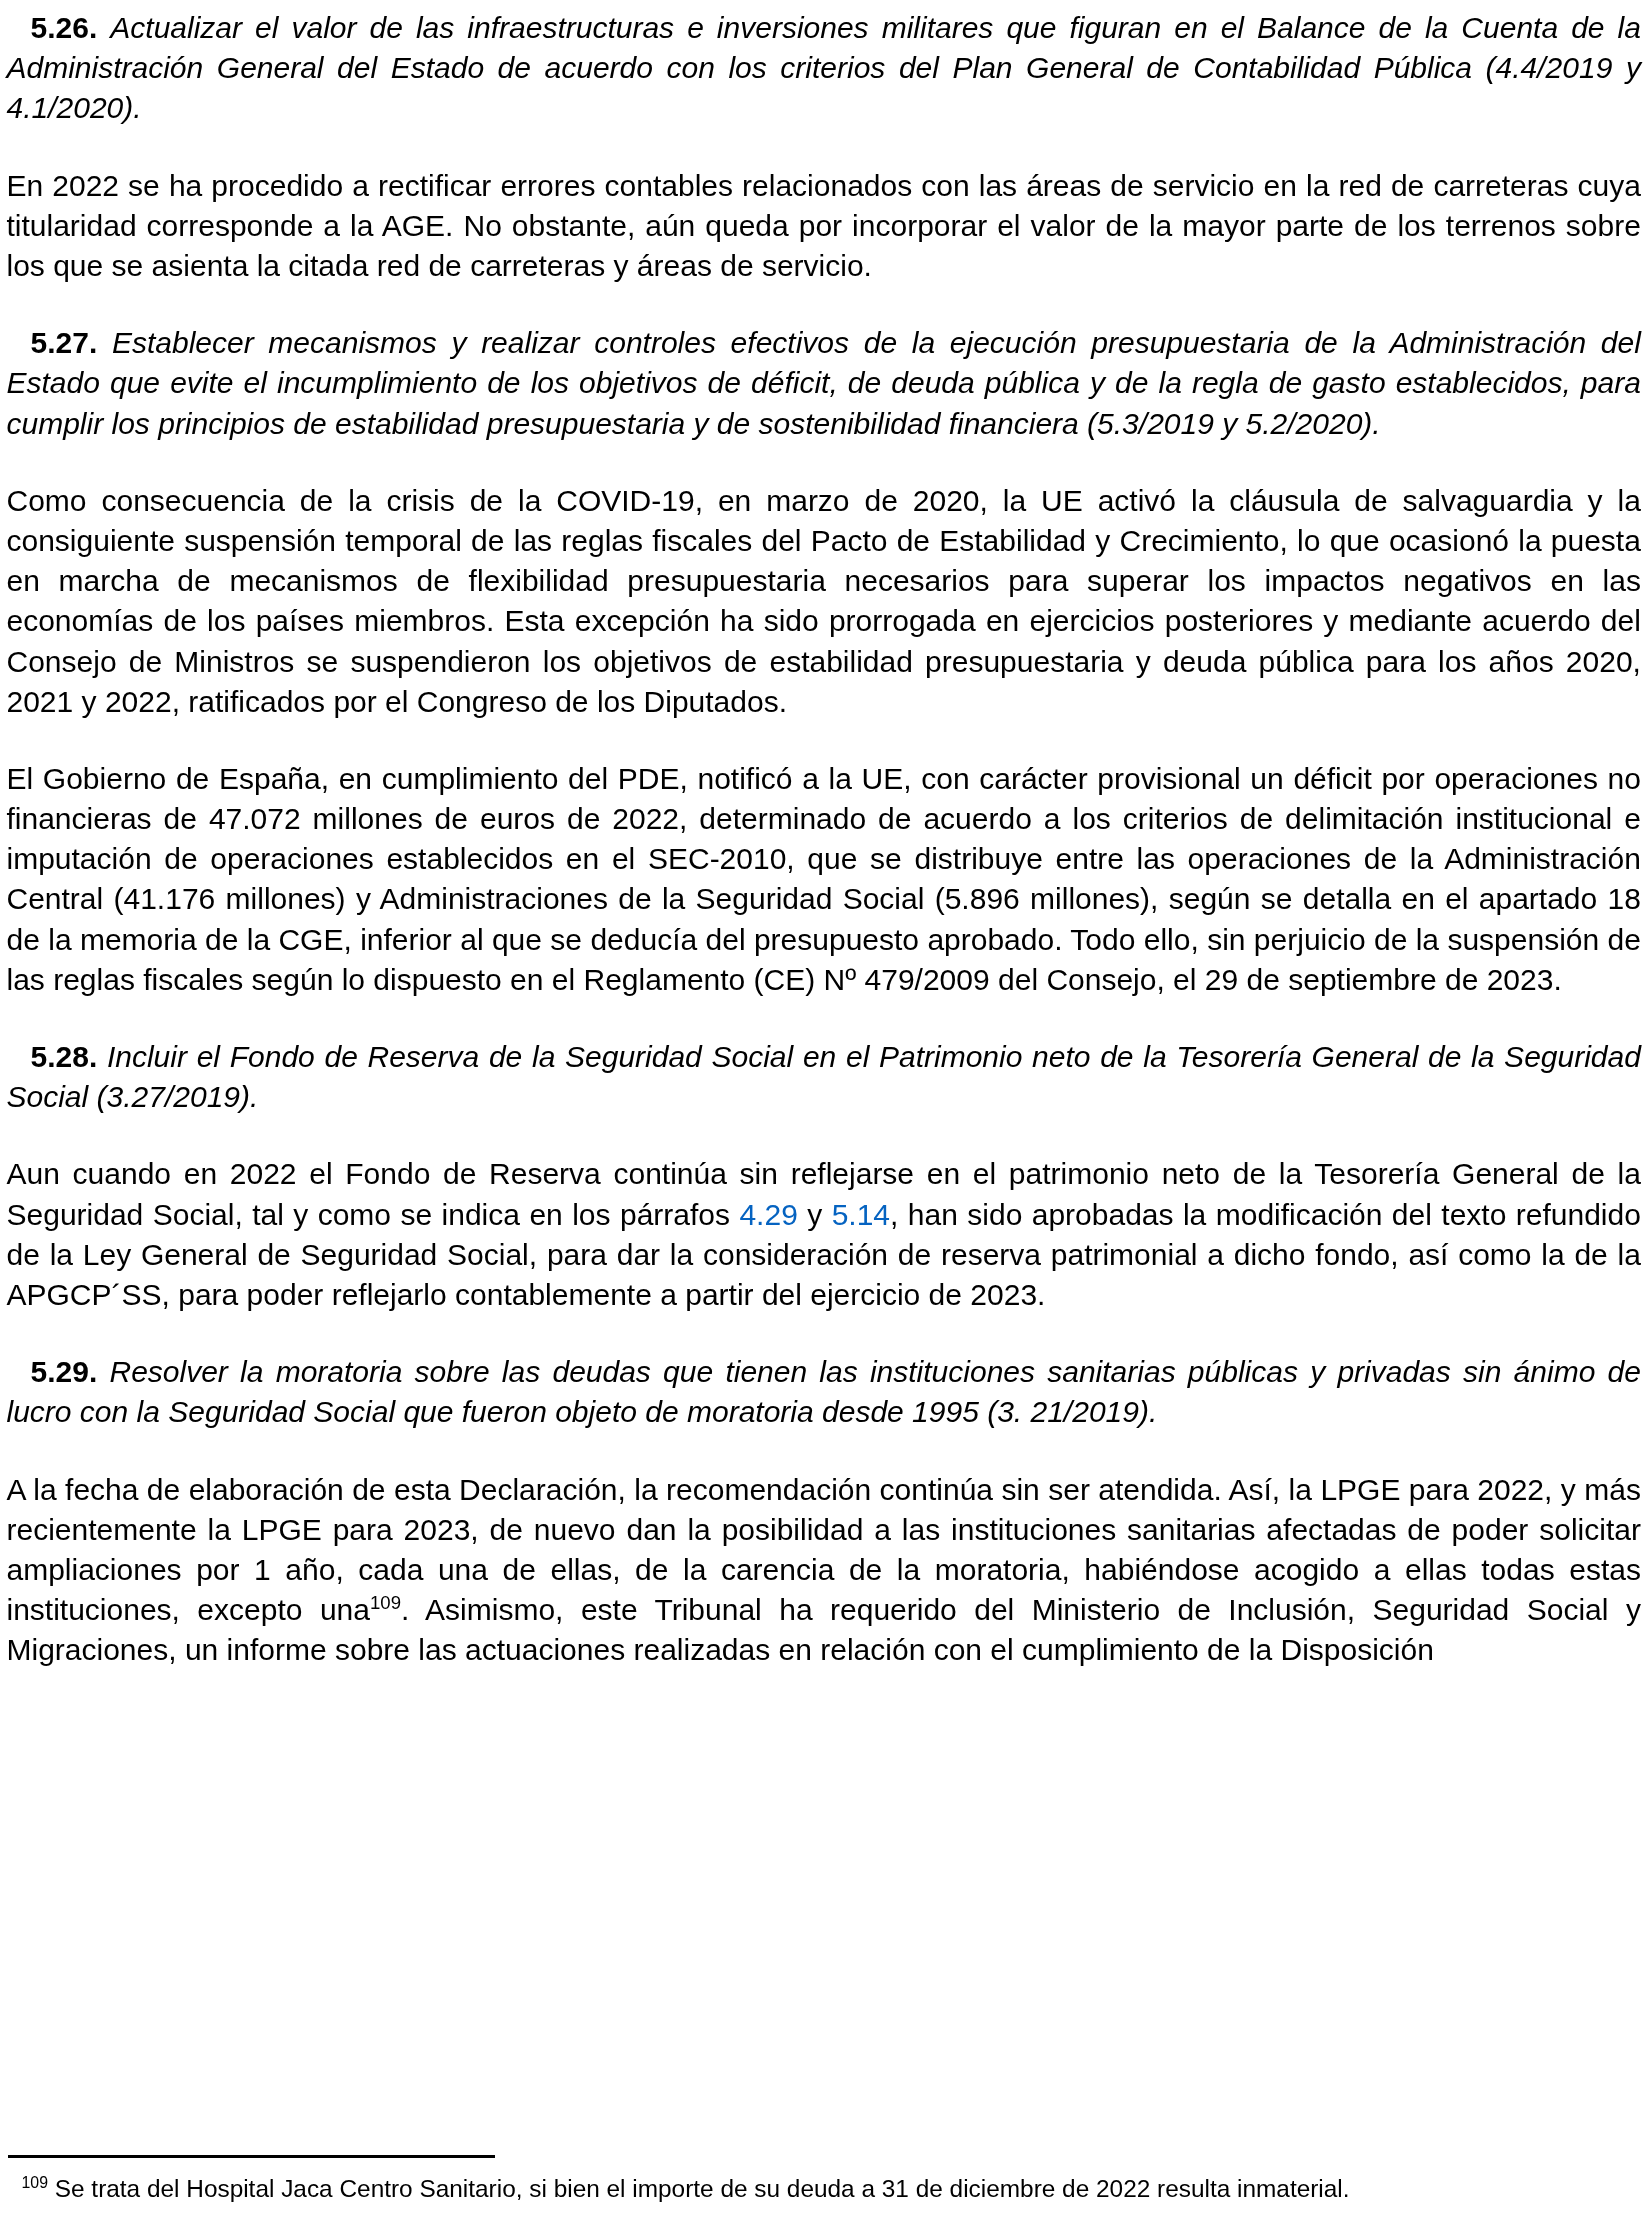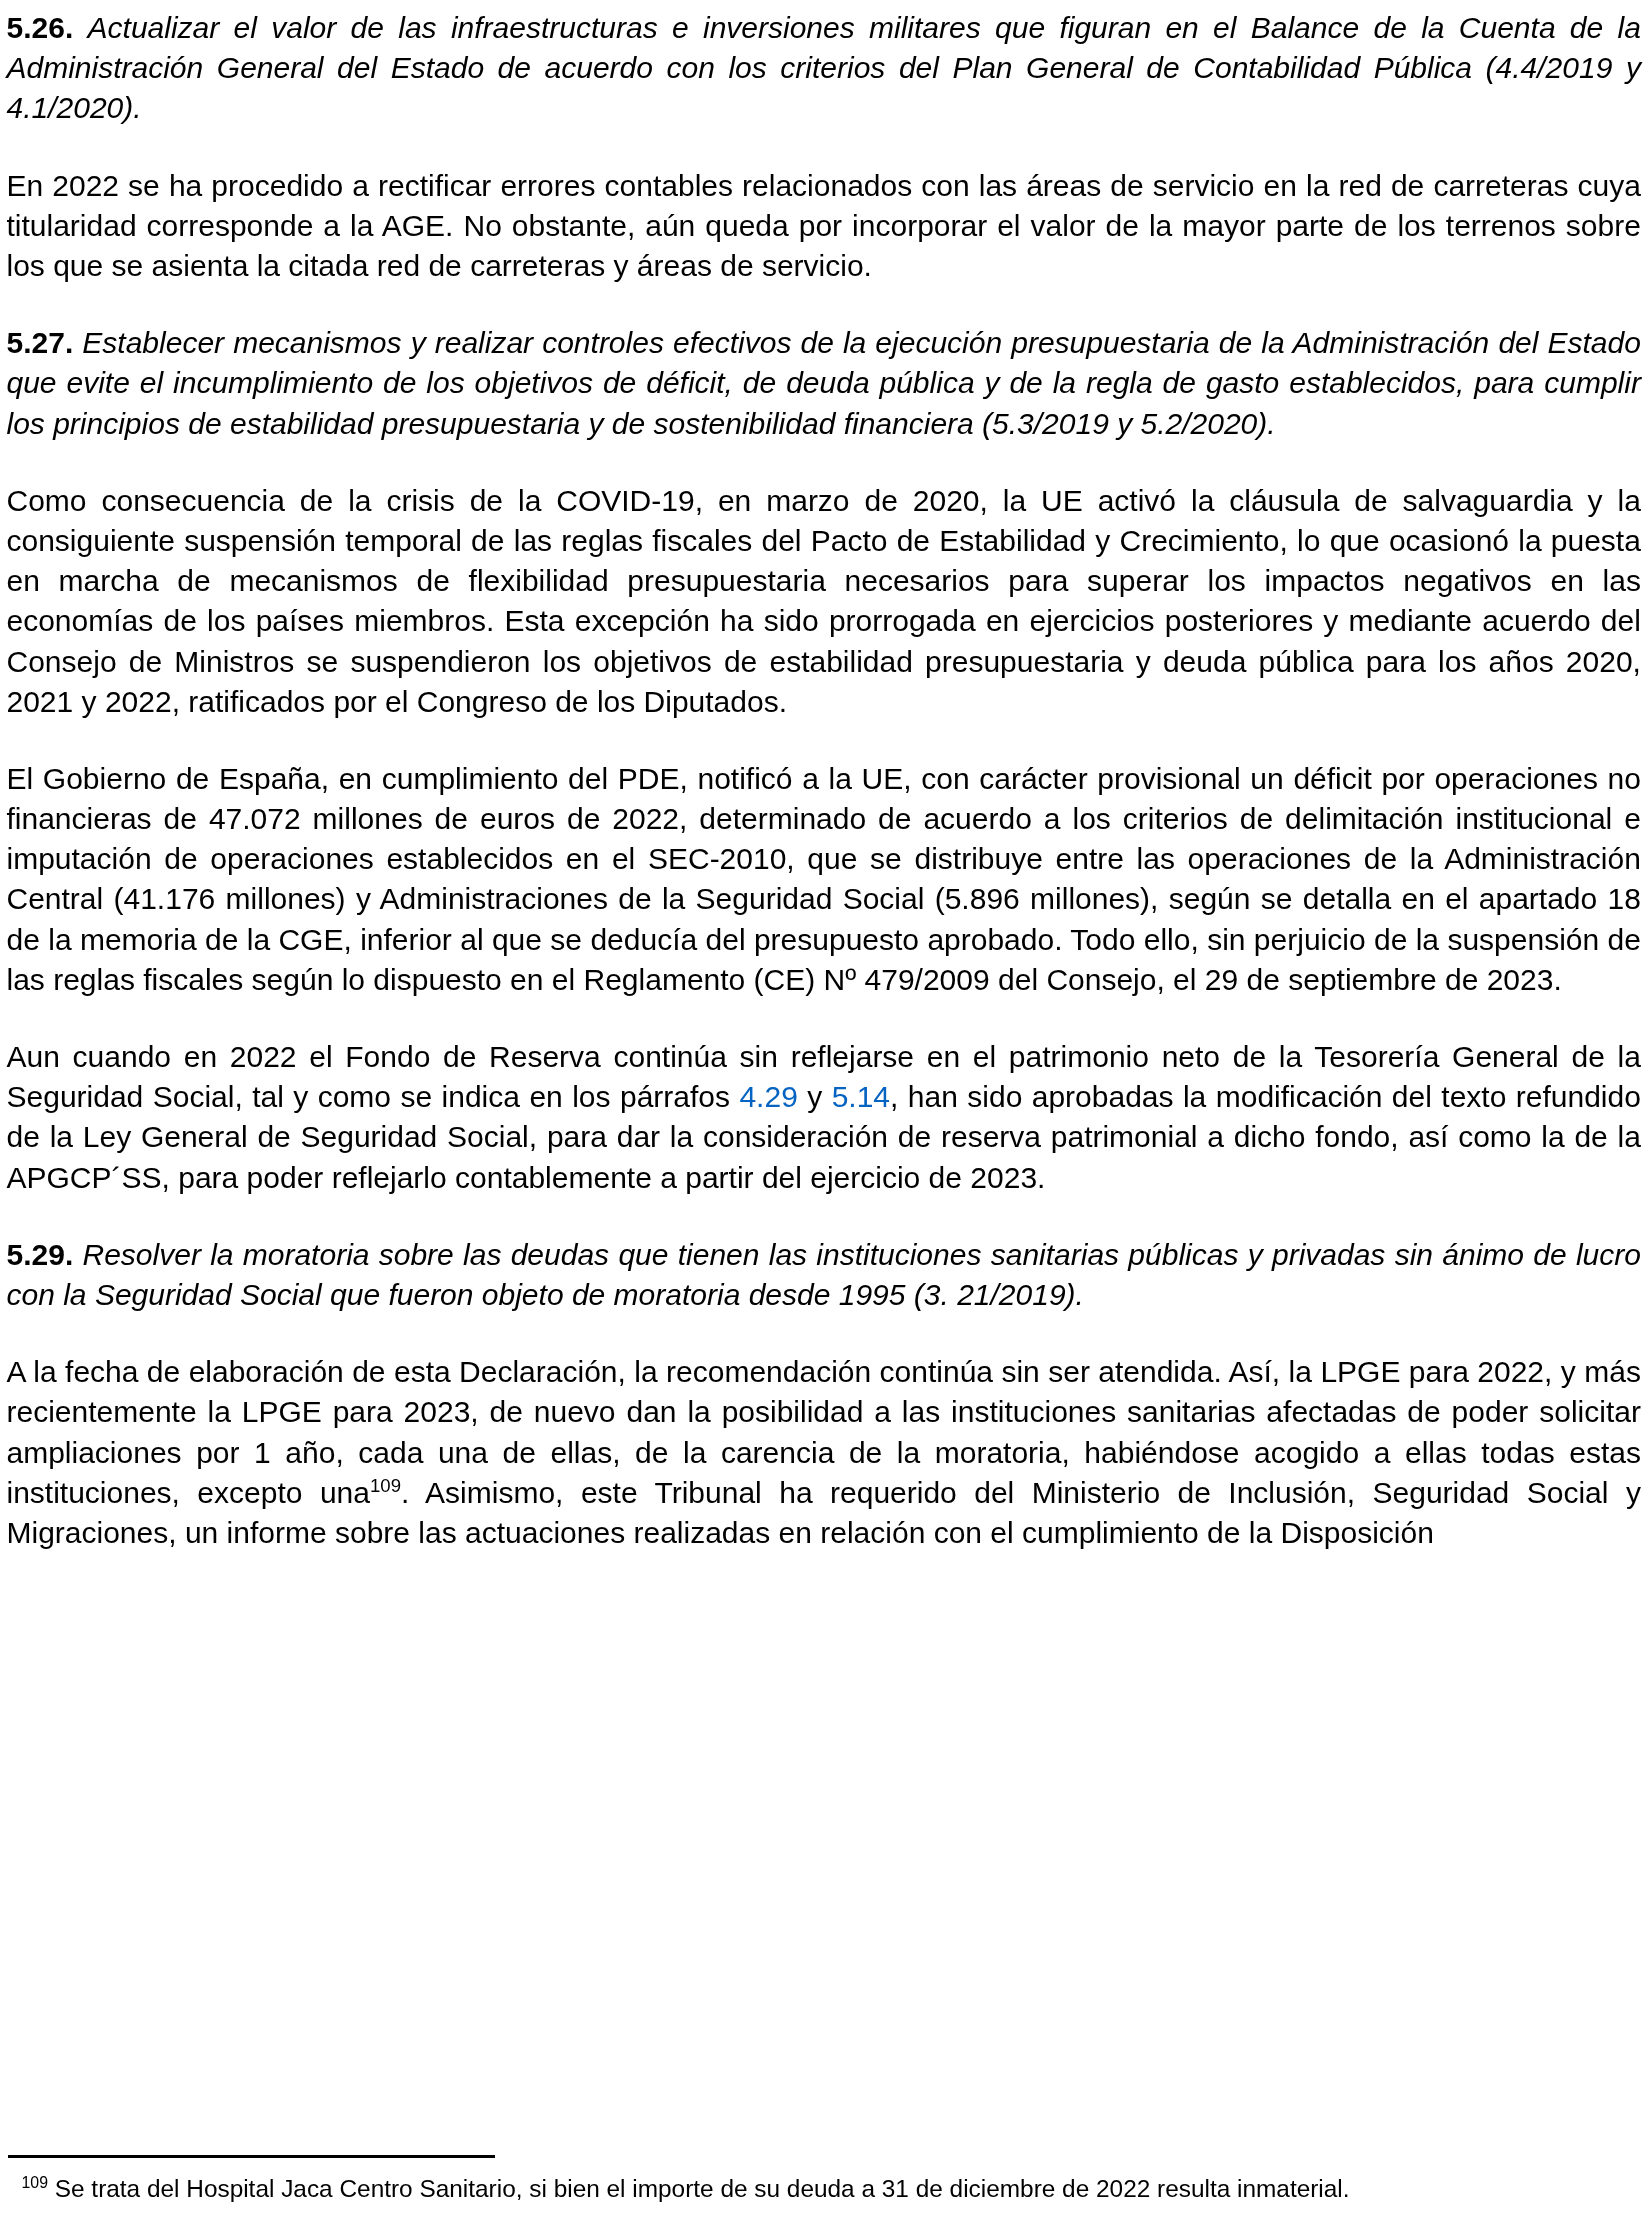--- a/index.html
+++ b/index.html
@@ -23,20 +23,21 @@
   }
   .para, .rec {
     font-size: 30px;
     line-height: 1.34;
     text-align: justify;
     margin: 0 0 37px 0;
   }
   .rec .num {
     font-weight: bold;
     font-style: normal;
+    margin-left: 24px;
   }
   .rec .rectext {
     font-style: italic;
   }
   .link {
     color: #0563C1;
     text-decoration: none;
     cursor: pointer;
   }
   sup.ref {
@@ -77,20 +78,23 @@
   <p class="para">En 2022 se ha procedido a rectificar errores contables relacionados con las áreas de servicio en la red de carreteras cuya titularidad corresponde a la AGE. No obstante, aún queda por incorporar el valor de la mayor parte de los terrenos sobre los que se asienta la citada red de carreteras y áreas de servicio.</p>
 
   <p class="rec">
     <span class="num">5.27. </span><span class="rectext">Establecer mecanismos y realizar controles efectivos de la ejecución presupuestaria de la Administración del Estado que evite el incumplimiento de los objetivos de déficit, de deuda pública y de la regla de gasto establecidos, para cumplir los principios de estabilidad presupuestaria y de sostenibilidad financiera (5.3/2019 y 5.2/2020).</span>
   </p>
 
   <p class="para">Como consecuencia de la crisis de la COVID-19, en marzo de 2020, la UE activó la cláusula de salvaguardia y la consiguiente suspensión temporal de las reglas fiscales del Pacto de Estabilidad y Crecimiento, lo que ocasionó la puesta en marcha de mecanismos de flexibilidad presupuestaria necesarios para superar los impactos negativos en las economías de los países miembros. Esta excepción ha sido prorrogada en ejercicios posteriores y mediante acuerdo del Consejo de Ministros se suspendieron los objetivos de estabilidad presupuestaria y deuda pública para los años 2020, 2021 y 2022, ratificados por el Congreso de los Diputados.</p>
 
   <p class="para">El Gobierno de España, en cumplimiento del PDE, notificó a la UE, con carácter provisional un déficit por operaciones no financieras de 47.072 millones de euros de 2022, determinado de acuerdo a los criterios de delimitación institucional e imputación de operaciones establecidos en el SEC-2010, que se distribuye entre las operaciones de la Administración Central (41.176 millones) y Administraciones de la Seguridad Social (5.896 millones), según se detalla en el apartado 18 de la memoria de la CGE, inferior al que se deducía del presupuesto aprobado. Todo ello, sin perjuicio de la suspensión de las reglas fiscales según lo dispuesto en el Reglamento (CE) Nº 479/2009 del Consejo, el 29 de septiembre de 2023.</p>
 
+  <p class="rec">
+    <span class="num">5.28. </span><span class="rectext">Incluir el Fondo de Reserva de la Seguridad Social en el Patrimonio neto de la Tesorería General de la Seguridad Social (3.27/2019).</span>
+  </p>
 
   <p class="para"><span>Aun cuando en 2022 el Fondo de Reserva continúa sin reflejarse en el patrimonio neto de la Tesorería General de la Seguridad Social, tal y como se indica en los párrafos </span><a class="link" style="color: rgb(5, 99, 193);">4.29</a><span> y </span><a class="link" style="color: rgb(5, 99, 193);">5.14</a><span>, han sido aprobadas la modificación del texto refundido de la Ley General de Seguridad Social, para dar la consideración de reserva patrimonial a dicho fondo, así como la de la APGCP´SS, para poder reflejarlo contablemente a partir del ejercicio de 2023.</span></p>
 
   <p class="rec">
     <span class="num">5.29. </span><span class="rectext">Resolver la moratoria sobre las deudas que tienen las instituciones sanitarias públicas y privadas sin ánimo de lucro con la Seguridad Social que fueron objeto de moratoria desde 1995 (3. 21/2019).</span>
   </p>
 
   <p class="para"><span>A la fecha de elaboración de esta Declaración, la recomendación continúa sin ser atendida. Así, la LPGE para 2022, y más recientemente la LPGE para 2023, de nuevo dan la posibilidad a las instituciones sanitarias afectadas de poder solicitar ampliaciones por 1 año, cada una de ellas, de la carencia de la moratoria, habiéndose acogido a ellas todas estas instituciones, excepto una</span><sup class="ref">109</sup><span>. Asimismo, este Tribunal ha requerido del Ministerio de Inclusión, Seguridad Social y Migraciones, un informe sobre las actuaciones realizadas en relación con el cumplimiento de la Disposición</span></p>
 
   <div class="footnote-area">

